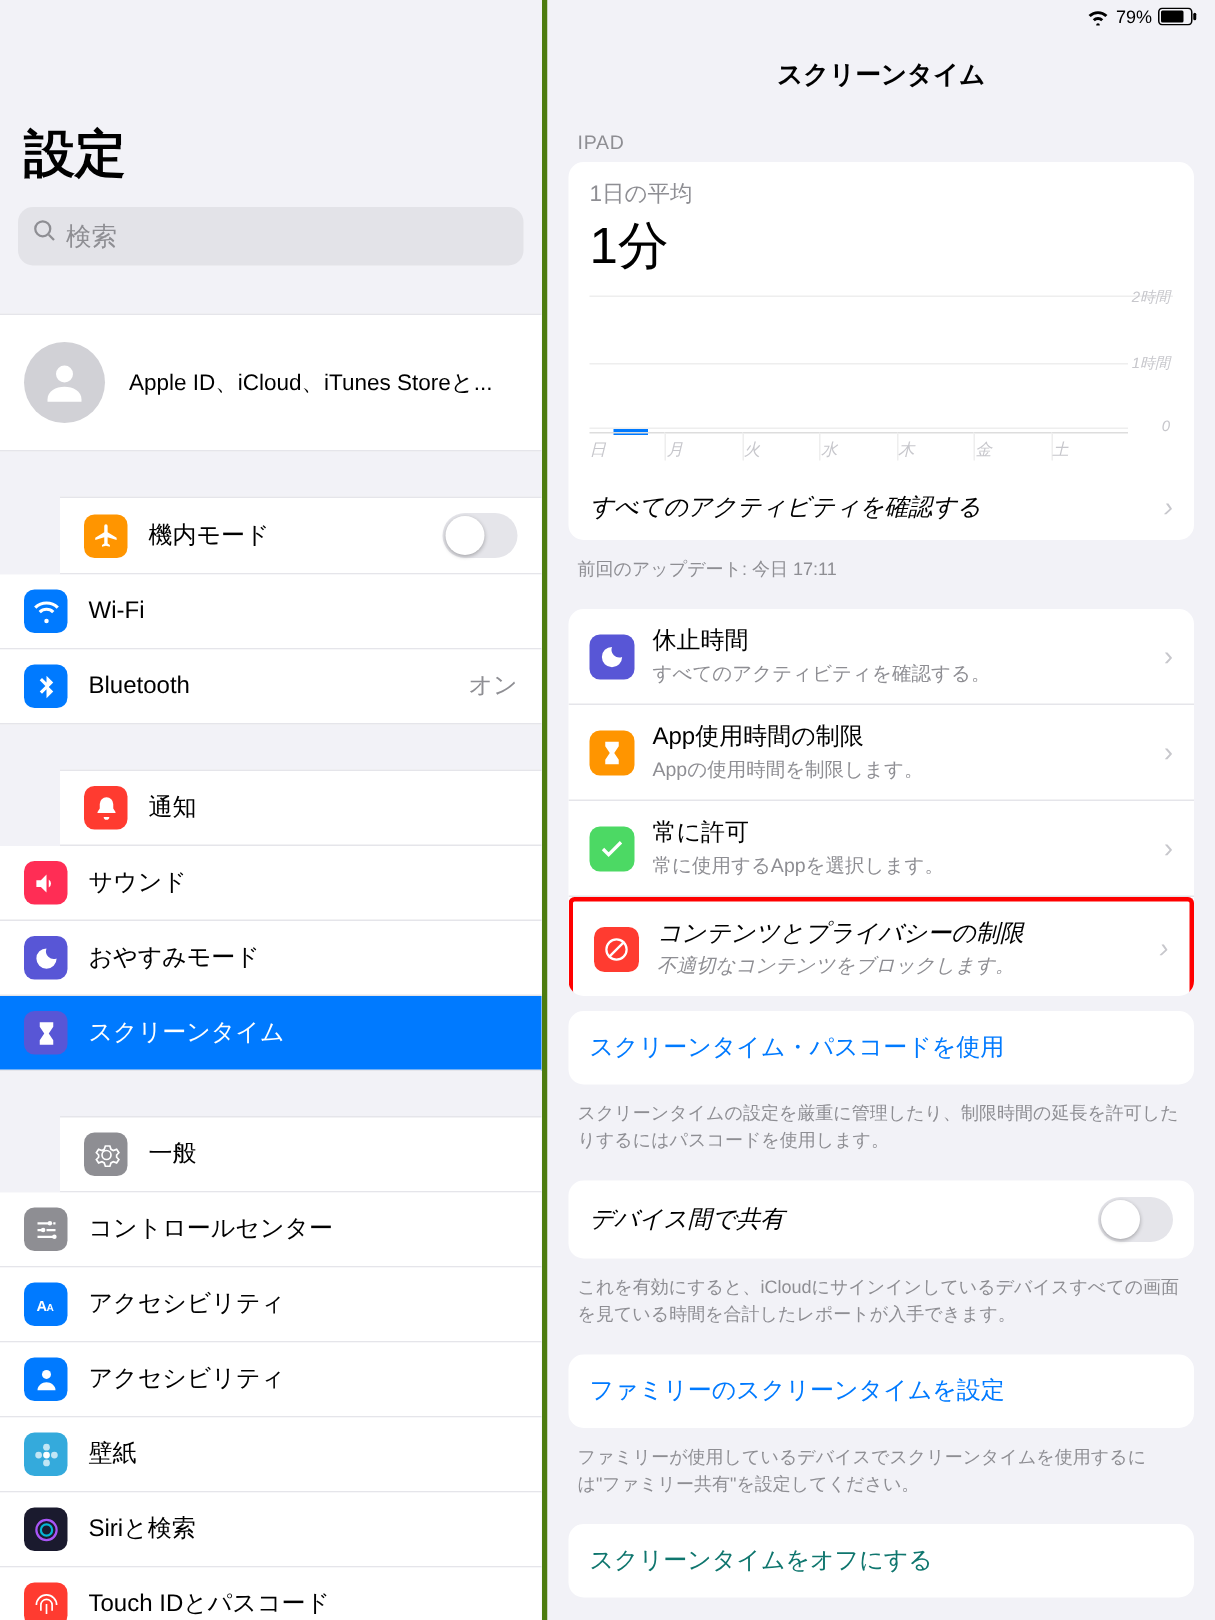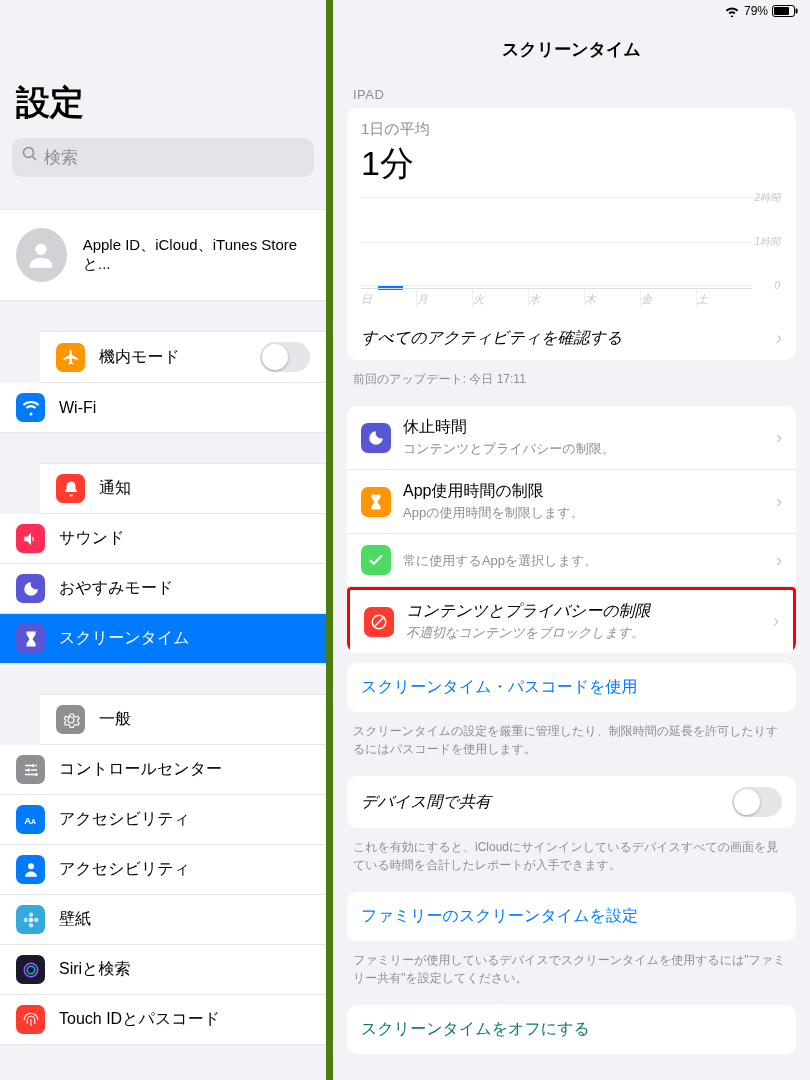--- a/index.html
+++ b/index.html
@@ -1,18 +1,18 @@
 <!DOCTYPE html>
 <html><head>
 <meta charset="utf-8">
 <style>
 * { margin:0; padding:0; box-sizing:border-box; font-family:-apple-system,"Hiragino Sans","Hiragino Kaku Gothic ProN",sans-serif; }
 body { width:810px; height:1080px; background:#f2f2f7; overflow:hidden; position:relative; }
 .container { display:flex; height:100%; }
-.sidebar { width:333px; background:#f2f2f7; border-right:7px solid #4d7c0f; overflow-y:auto; }
+.sidebar { width:365px; background:#f2f2f7; border-right:4px solid #4d7c0f; overflow-y:auto; }
 .main { flex:1; background:#f2f2f7; overflow-y:auto; position:relative; }
 
 .status-bar { position:absolute; top:0; right:12px; display:flex; align-items:center; gap:4px; font-size:12px; padding:4px 0; }
 .wifi-icon svg, .battery-icon svg { display:block; }
 
 .sb-title { font-size:34px; font-weight:700; padding:80px 16px 12px; }
 .search-box { margin:0 12px 12px; background:#e3e3e8; border-radius:10px; display:flex; padding:8px 10px; color:#8e8e93; font-size:17px; }
 .search-box .mag { margin-right:6px; }
 
 .sb-row { display:flex; align-items:center; padding:10px 16px; background:#fff; border-bottom:1px solid #e5e5ea; font-size:16px; cursor:pointer; }
@@ -92,20 +92,29 @@
           <div class="toggle"></div>
         </div>
         <div class="sb-row">
           <div class="icn" style="background:#007aff">
             <svg viewBox="0 0 24 24">
               <path d="M12 18a2 2 0 100 4 2 2 0 000-4zM5 11l2 2a7 7 0 0110 0l2-2a10 10 0 00-14 0zM1 7l2 2a13 13 0 0118 0l2-2a16 16 0 00-22 0z"></path>
             </svg>
           </div>
           <span>Wi-Fi</span>
         </div>
+        <div class="sb-row">
+          <div class="icn" style="background:#007aff">
+            <svg viewBox="0 0 24 24">
+              <path d="M12 2l6 6-4 4 4 4-6 6V14l-4 4-2-2 5-5-5-5 2-2 4 4V2z"></path>
+            </svg>
+          </div>
+          <span>Bluetooth</span>
+          <span class="row-val">オン</span>
+        </div>
         <div class="sb-group-gap"></div>
         <div class="sb-row sb-group-start">
           <div class="icn" style="background:#ff3b30">
             <svg viewBox="0 0 24 24">
               <path d="M12 2a6 6 0 00-6 6v4l-2 3v1h16v-1l-2-3V8a6 6 0 00-6-6zm0 20a2.5 2.5 0 002.5-2.5h-5A2.5 2.5 0 0012 22z"></path>
             </svg>
           </div>
           <span>通知</span>
         </div>
         <div class="sb-row">
@@ -252,21 +261,21 @@
 
     <div class="card" id="options-card">
         <div class="card-row">
           <div class="opt-icn" style="background:#5856d6">
             <svg viewBox="0 0 24 24">
               <path d="M12 3a9 9 0 109 9 7 7 0 01-9-9z"></path>
             </svg>
           </div>
           <div>
             <div class="opt-title">休止時間</div>
-            <div class="opt-sub">コンテンツとプライバシーの制限。</div>
+            <div class="opt-sub">すべてのアクティビティを確認する。</div>
           </div>
           <span class="chev">›</span>
         </div>
         <div class="card-row">
           <div class="opt-icn" style="background:#ff9500">
             <svg viewBox="0 0 24 24">
               <path d="M6 2h12v4l-4 6 4 6v4H6v-4l4-6-4-6V2z"></path>
             </svg>
           </div>
           <div>
@@ -275,20 +284,21 @@
           </div>
           <span class="chev">›</span>
         </div>
         <div class="card-row">
           <div class="opt-icn" style="background:#4cd964">
             <svg viewBox="0 0 24 24">
               <path d="M20 6L9 17l-5-5" fill="none" stroke="#fff" stroke-width="3"></path>
             </svg>
           </div>
           <div>
+            <div class="opt-title">常に許可</div>
             <div class="opt-sub">常に使用するAppを選択します。</div>
           </div>
           <span class="chev">›</span>
         </div>
         <div class="card-row hl">
           <div class="opt-icn" style="background:#ff3b30">
             <svg viewBox="0 0 24 24">
               <circle cx="12" cy="12" r="9" fill="none" stroke="#fff" stroke-width="2"></circle>
               <line x1="5" y1="19" x2="19" y2="5" stroke="#fff" stroke-width="2"></line>
             </svg>

